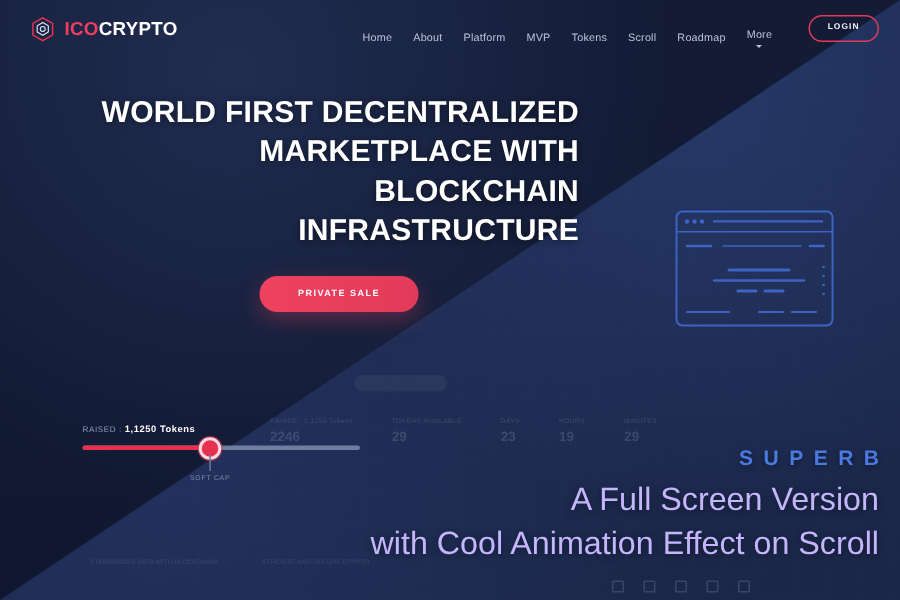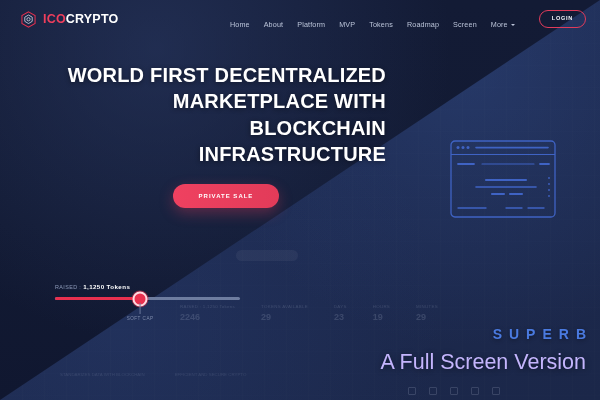--- a/index.html
+++ b/index.html
@@ -101,21 +101,21 @@
   }
   .nav-link {
     color: #c9d2e6;
     font-size: 7.2px;
     letter-spacing: .15px;
     text-decoration: none;
     white-space: nowrap;
     opacity: .92;
     margin-top: 11px;
   }
-  .nav-link.has-caret { display: inline-flex; align-items: center; gap: 3px; }
+  .nav-link.has-caret { display: inline-flex; align-items: center; gap: 3px; flex-direction: column; }
   .caret {
     width: 0; height: 0;
     border-left: 2.4px solid transparent;
     border-right: 2.4px solid transparent;
     border-top: 2.8px solid #c9d2e6;
     display: inline-block;
   }
   .login-button {
     margin-left: 10px;
     border: 1px solid #e03b5b;
@@ -245,21 +245,21 @@
     font-size: 4.6px;
     letter-spacing: .5px;
     color: #7d8aab;
     white-space: nowrap;
   }
 
   
   .ghost-stats {
     position: absolute;
     left: 180px;
-    top: 304px;
+    top: 278px;
     width: 400px;
     display: flex;
     gap: 26px;
     z-index: 20;
     opacity: .16;
     filter: blur(.4px);
   }
   .ghost-stat-label {
     font-size: 4.4px;
     color: #cfd8ec;
@@ -416,22 +416,22 @@
         <span class="brand-ico">ICO</span><span class="brand-name">CRYPTO</span>
       </span>
     </div>
 
     <nav class="main-nav">
       <a class="nav-link" href="#">Home</a>
       <a class="nav-link" href="#">About</a>
       <a class="nav-link" href="#">Platform</a>
       <a class="nav-link" href="#">MVP</a>
       <a class="nav-link" href="#">Tokens</a>
+      <a class="nav-link" href="#">Scroll</a>
       <a class="nav-link" href="#">Roadmap</a>
-      <a class="nav-link" href="#">Screen</a>
       <a class="nav-link has-caret" href="#">
         <span>More</span>
         <span class="caret"></span>
       </a>
       <button class="login-button">LOGIN</button>
     </nav>
   </header>
 
   <section class="hero">
     <h1 class="hero-title">WORLD FIRST DECENTRALIZED MARKETPLACE WITH BLOCKCHAIN INFRASTRUCTURE</h1>
@@ -449,15 +449,16 @@
       <div class="cap-marker" style="left: 46%;">
         <div class="cap-tick"></div>
         <div class="cap-text">SOFT CAP</div>
       </div>
     </div>
   </div>
 
   <div class="promo">
     <div class="promo-kicker">SUPERB</div>
     <div class="promo-line">A Full Screen Version</div>
+    <div class="promo-line">with Cool Animation Effect on Scroll</div>
   </div>
 
 </div>
 
 </body></html>

